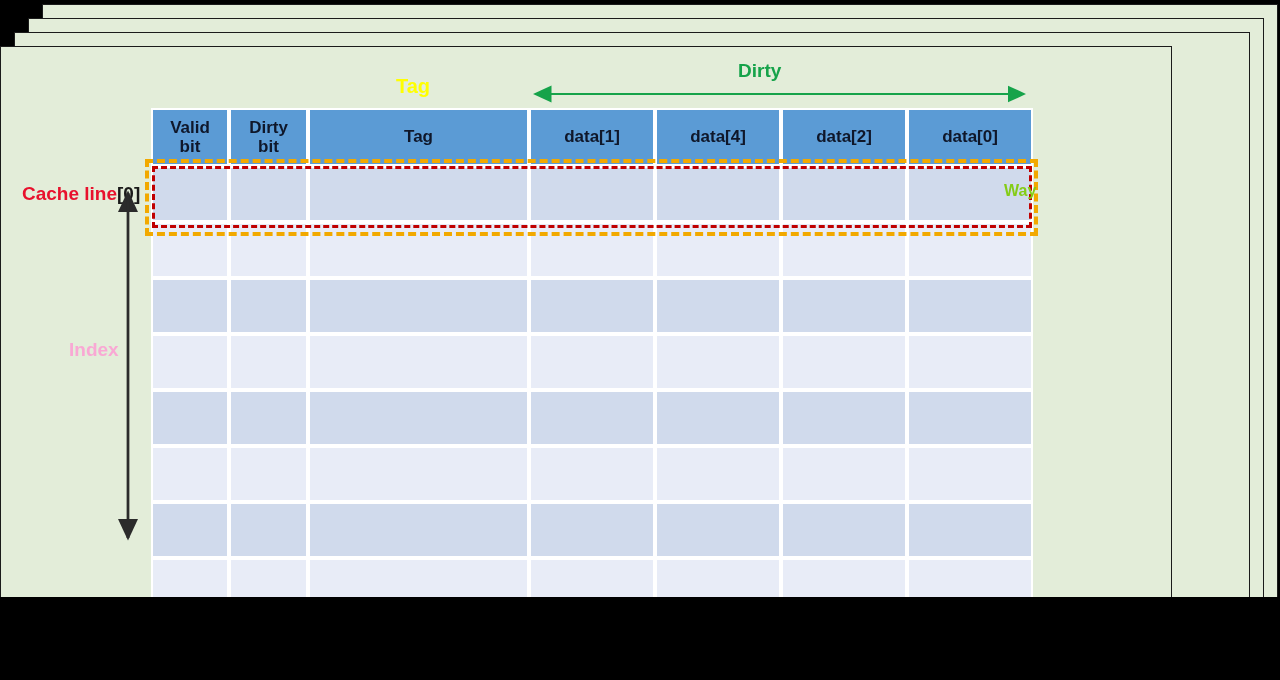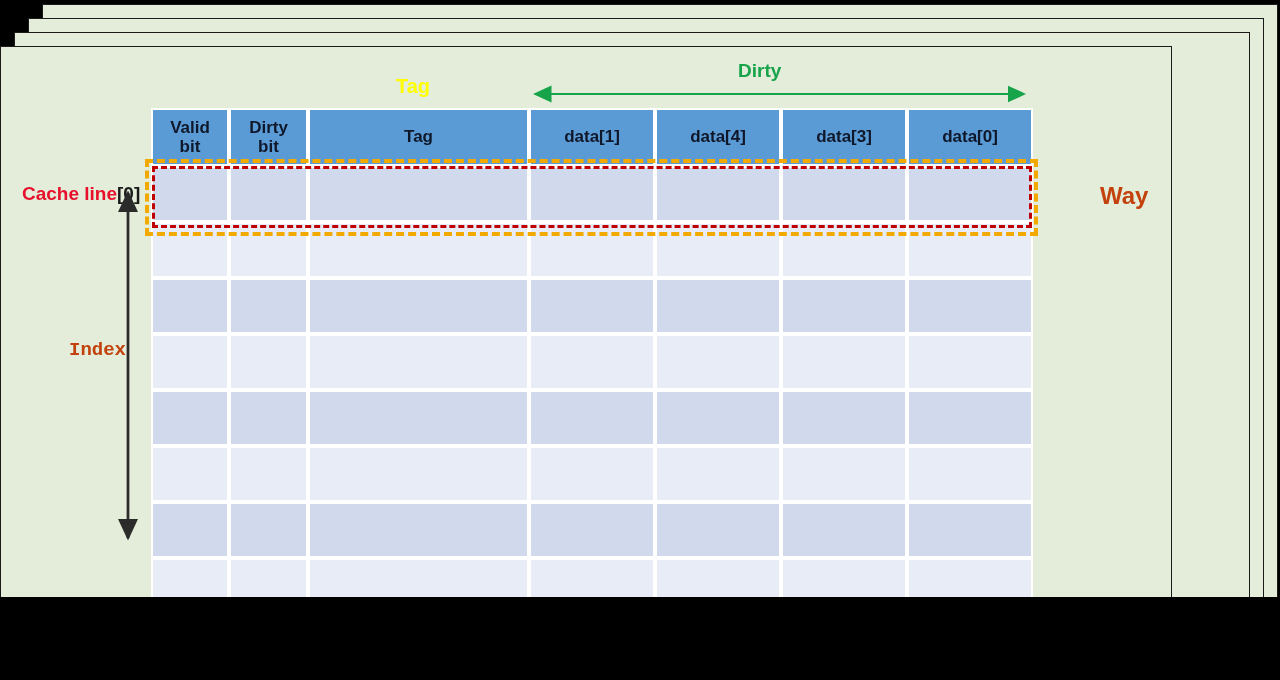--- a/index.html
+++ b/index.html
@@ -94,29 +94,28 @@
     left: 396px; top: 75px;
     font-size: 20px;
     color: #FFFF00;
   }
   #label-offset {
     left: 738px; top: 60px;
     font-size: 19px;
     color: #16A34A;
   }
   #label-way {
-    left: 1100px; top: 182px;
-    font-size: 24px;
-    color: #c2410c;
+    left: 1004px; top: 182px;
+    font-size: 16px;
+    color: #84cc16;
   }
   #label-index {
     left: 69px; top: 339px;
     font-size: 19px;
-    color: #c2410c;
-    font-family: Liberation Mono, monospace;
+    color: #f9a8d4;
   }
   #label-set {
     left: 1203px; top: 648px;
     font-size: 19px;
     color: #0369a1;
   }
   #label-cacheline {
     left: 22px; top: 183px;
     font-size: 19px;
     color: #E8112D;
@@ -166,21 +165,21 @@
           <span>Valid</span><br>
           <span>bit</span>
         </th>
         <th class="col-dirty">
           <span>Dirty</span><br>
           <span>bit</span>
         </th>
         <th class="col-tag">Tag</th>
         <th class="col-data">data[1]</th>
         <th class="col-data">data[4]</th>
-        <th class="col-data">data[3]</th>
+        <th class="col-data">data[2]</th>
         <th class="col-data">data[0]</th>
       </tr>
     </thead>
     <tbody id="table-body">
         <tr class="row-b">
           <td class="col-valid"></td>
           <td class="col-dirty"></td>
           <td class="col-tag"></td>
           <td class="col-data"></td>
           <td class="col-data"></td>

